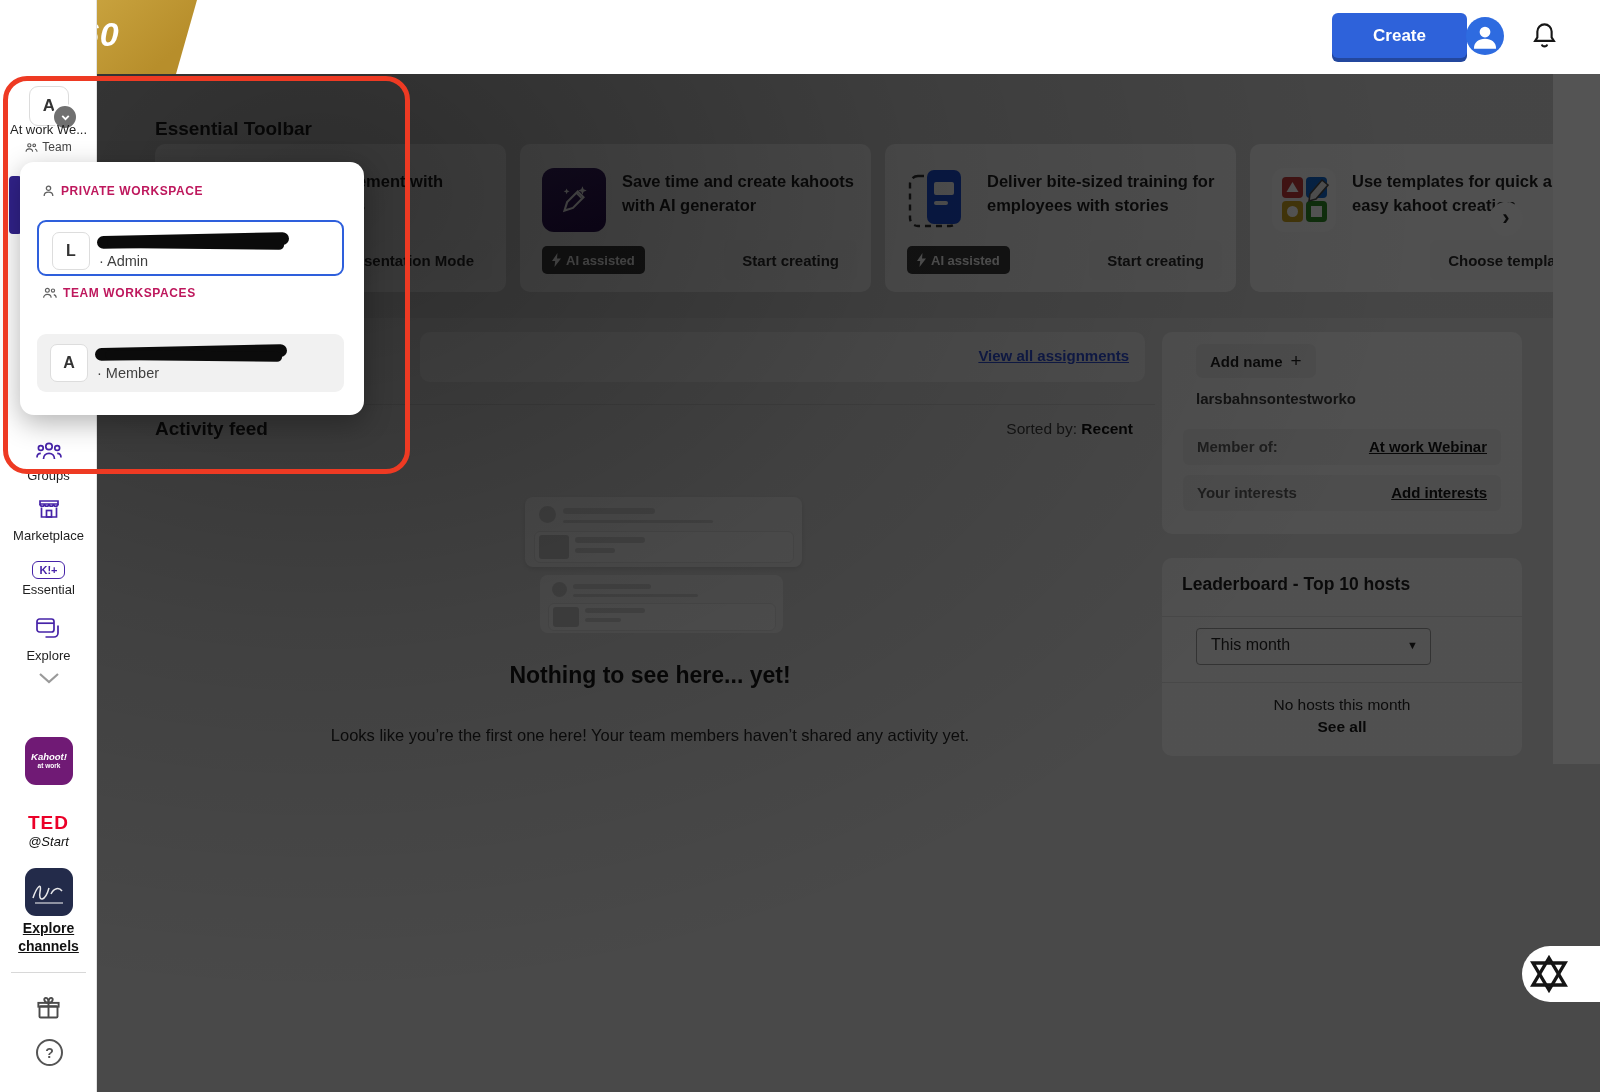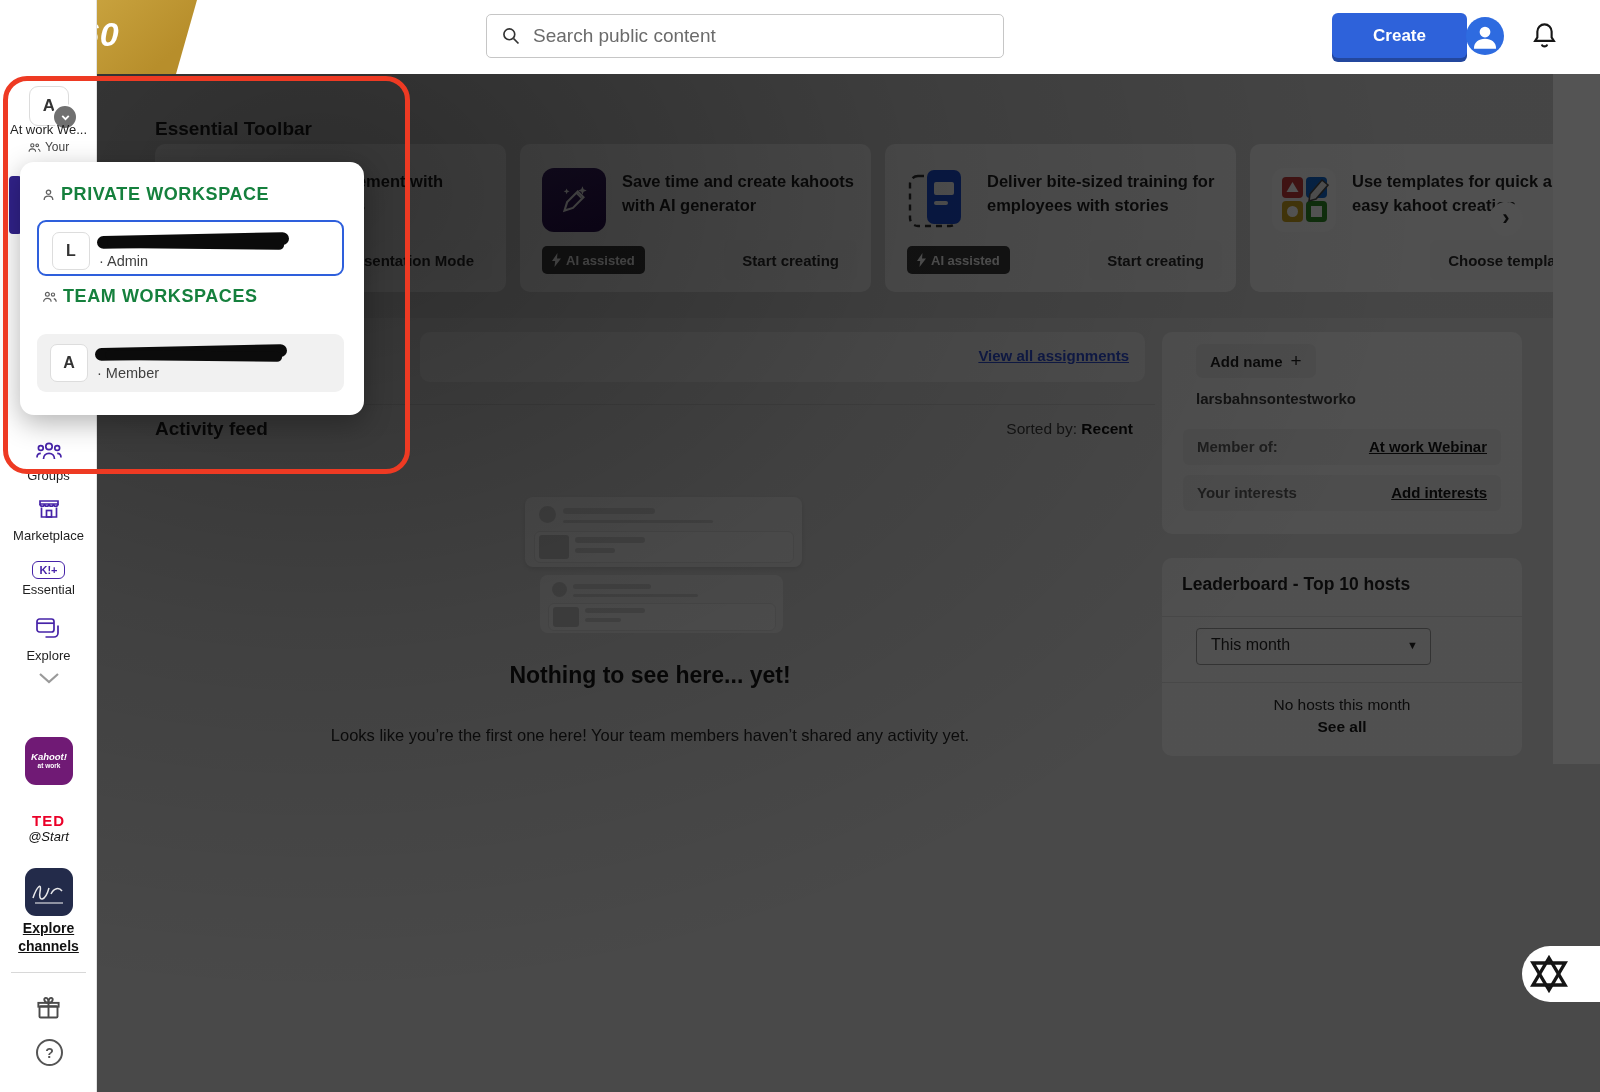--- a/index.html
+++ b/index.html
@@ -96,35 +96,35 @@
            gap:4px;font-size:12px;color:#444;}
   .nav-sliver{position:absolute;left:9px;top:176px;width:13px;height:58px;background:#31228A;border-radius:4px;}
   .nav-item{position:absolute;left:0;width:97px;text-align:center;cursor:pointer;}
   .nav-item .lab{font-size:13px;color:#1f1f1f;margin-top:3px;}
   .side-chev{position:absolute;left:36px;top:670px;cursor:pointer;}
   .ch-tile{position:absolute;left:25px;width:48px;height:48px;border-radius:11px;cursor:pointer;}
   .kahoot-tile{top:737px;background:#701a75;color:#fff;text-align:center;}
   .kahoot-tile .l1{font-size:9.5px;font-weight:800;font-style:italic;margin-top:14px;}
   .kahoot-tile .l2{font-size:6.5px;font-weight:700;}
   .ted{position:absolute;left:0;top:812px;width:97px;text-align:center;cursor:pointer;}
-  .ted .t1{font-size:15px;font-weight:900;color:#EB0028;letter-spacing:1px;}
+  .ted .t1{font-size:19px;font-weight:900;color:#EB0028;letter-spacing:1px;}
   .ted .t2{font-size:13px;color:#111;font-style:italic;}
   .navy-tile{top:868px;background:#232B4A;}
   .explore{position:absolute;left:0;top:920px;width:97px;text-align:center;font-size:14px;font-weight:700;
            color:#111;text-decoration:underline;line-height:1.25;cursor:pointer;}
   .side-div{position:absolute;left:11px;top:972px;width:75px;height:1px;background:#D8D8D8;}
   .gift{position:absolute;left:35px;top:995px;cursor:pointer;}
   .help{position:absolute;left:36px;top:1039px;width:23px;height:23px;border:2px solid #555;border-radius:50%;
         display:flex;align-items:center;justify-content:center;font-size:14px;font-weight:700;color:#555;cursor:pointer;}
 
   
   .popup{position:absolute;left:20px;top:162px;width:344px;height:253px;background:#fff;border-radius:14px;
          box-shadow:0 8px 28px rgba(0,0,0,0.30);z-index:4;}
-  .pop-h{position:absolute;left:22px;display:flex;align-items:center;gap:6px;font-size:18px;font-weight:700;
-         letter-spacing:0.6px;color:#15803d;}
+  .pop-h{position:absolute;left:22px;display:flex;align-items:center;gap:6px;font-size:12px;font-weight:700;
+         letter-spacing:0.6px;color:#be185d;}
   .pop-item{position:absolute;left:17px;width:307px;border-radius:9px;cursor:pointer;box-sizing:border-box;}
   .pop-item.sel{border:2px solid #2E5FDC;background:#fff;}
   .pop-item.plain{background:#F1F1F1;}
   .pi-av{position:absolute;left:13px;top:10px;width:36px;height:36px;background:#fff;border:1px solid #DDD;
          border-radius:7px;display:flex;align-items:center;justify-content:center;font-size:16px;font-weight:700;color:#333;}
   .pi-role{position:absolute;left:60px;top:31px;font-size:14.5px;color:#3f3f3f;}
   .scribble{position:absolute;left:58px;top:12px;height:13px;background:#0b0b0b;border-radius:7px;transform:rotate(-1.2deg);}
   .scribble::after{content:"";position:absolute;left:5%;right:3%;top:5px;height:10px;background:#0b0b0b;
                    border-radius:6px;transform:rotate(1.8deg);}
 
@@ -283,27 +283,20 @@
           <linearGradient id="gg" x1="0" y1="0" x2="1" y2="0.4">
         <stop offset="0" stop-color="#D4B04B"></stop>
             <stop offset="1" stop-color="#B78E2B"></stop>
       </linearGradient>
         </defs>
       <polygon points="0,0 197,0 176,74 0,74" fill="url(#gg)"></polygon>
     </svg>
     <div class="logo">
       <span class="k">K!</span><span class="n360">360</span>
     </div>
-    <div class="search">
-      <svg width="20" height="20" viewBox="0 0 24 24" fill="none" stroke="#333" stroke-width="2">
-        <circle cx="10" cy="10" r="6.5"></circle>
-          <line x1="15.2" y1="15.2" x2="21" y2="21"></line>
-      </svg>
-      <input placeholder="Search public content" style="">
-    </div>
     <button class="create">Create</button>
     <button class="hdr-avatar">
       <svg width="38" height="38" viewBox="0 0 24 24">
         <circle cx="12" cy="9.5" r="3.4" fill="#fff"></circle>
         <path d="M5 20c0-4 3-6.2 7-6.2s7 2.2 7 6.2z" fill="#fff"></path>
       </svg>
     </button>
     <button class="bell">
       <svg width="27" height="29" viewBox="0 0 24 26" fill="none" stroke="#161616" stroke-width="1.9">
         <path d="M12 3a6.4 6.4 0 0 0-6.4 6.4v5.3L3.6 17.8h16.8l-2-3.1V9.4A6.4 6.4 0 0 0 12 3z"></path>
@@ -322,21 +315,21 @@
         </svg>
     </div>
     <div class="ws-name">At work We...</div>
     <div class="ws-team">
       <svg width="13" height="11" viewBox="0 0 24 20" fill="none" stroke="#555" stroke-width="2">
         <circle cx="8" cy="6" r="3"></circle>
           <path d="M2 18c0-3.5 2.6-5.5 6-5.5s6 2 6 5.5"></path>
         <circle cx="17" cy="6" r="2.5"></circle>
           <path d="M18.5 12.6c2.2.5 3.8 2.2 3.8 5.4"></path>
       </svg>
-      <span>Your</span>
+      <span>Team</span>
     </div>
 
     <div class="nav-sliver"></div>
 
     <div class="nav-item" style="top:441px;">
       <svg width="26" height="20" viewBox="0 0 26 20" fill="none" stroke="#4623A8" stroke-width="1.7">
         <circle cx="13" cy="5.5" r="3.2"></circle>
           <path d="M7.5 18c0-3.4 2.3-5.6 5.5-5.6s5.5 2.2 5.5 5.6"></path>
         <circle cx="4.8" cy="7" r="2.4"></circle>
           <path d="M1 16.5C1 14 2.6 12.4 4.8 12.4"></path>

